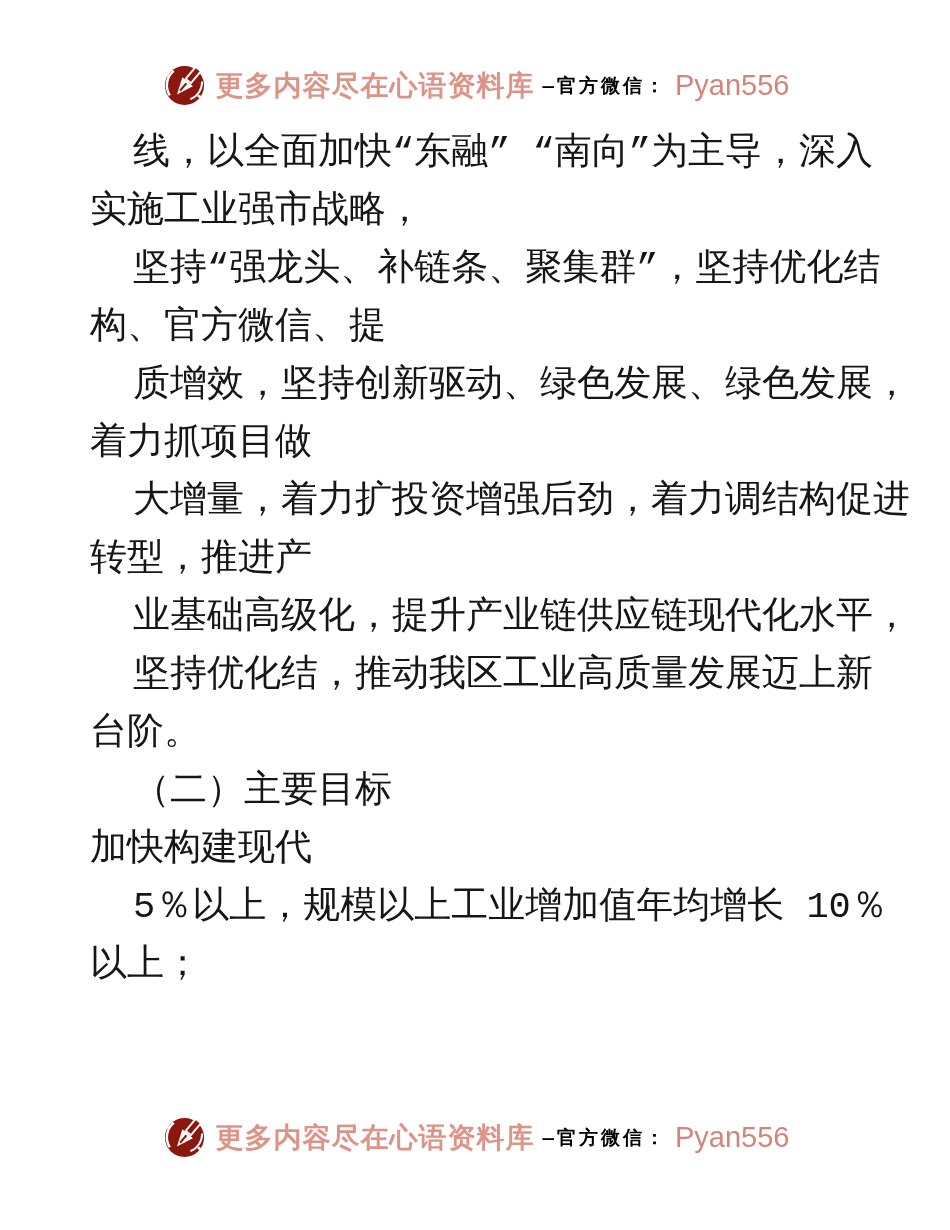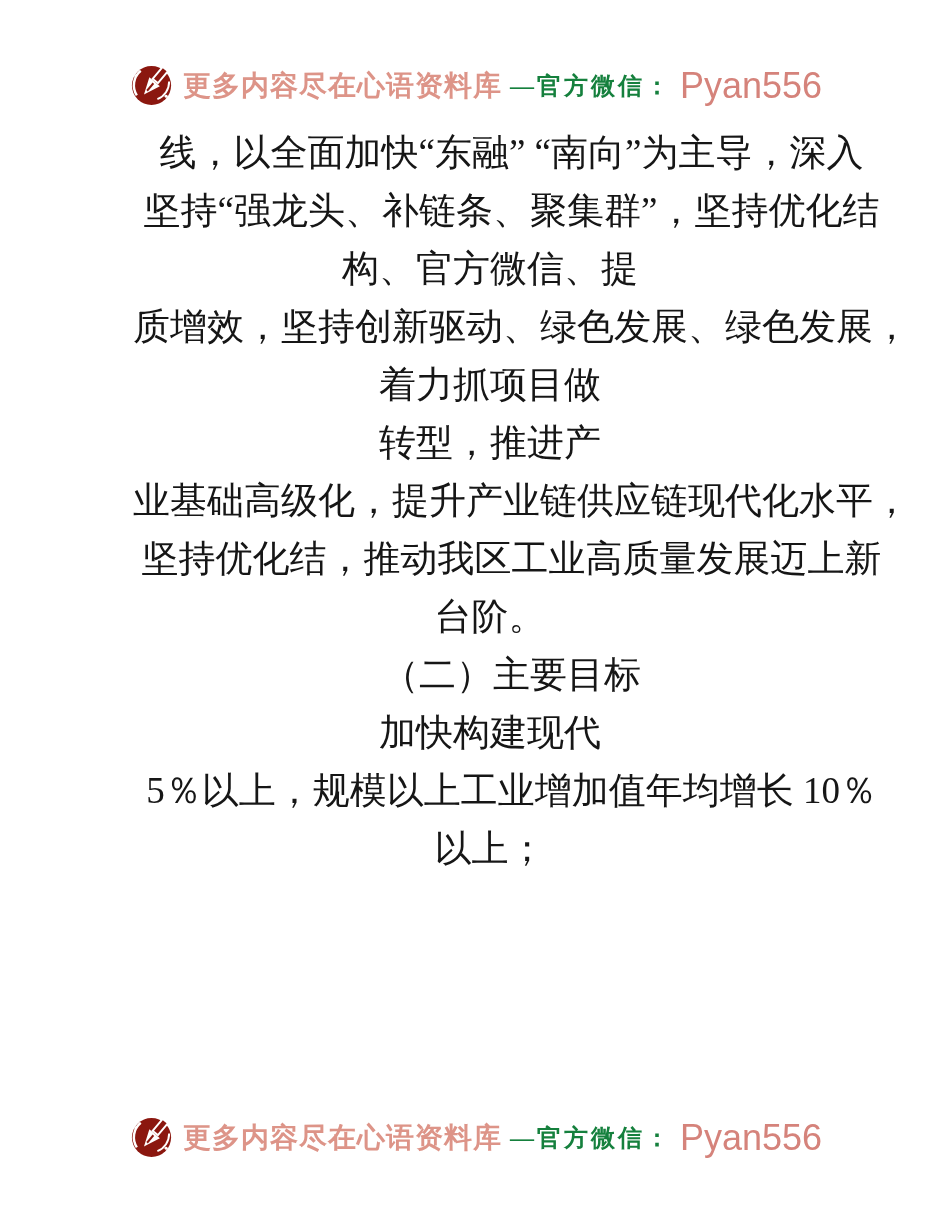--- a/index.html
+++ b/index.html
@@ -4,21 +4,20 @@
 <style>
   * { margin: 0; padding: 0; box-sizing: border-box; }
   html, body { background: #ffffff; }
   .page {
     position: relative;
     width: 950px;
     height: 1230px;
     background: #ffffff;
     overflow: hidden;
     font-family: "Liberation Serif", "DejaVu Serif", serif;
-    text-align: center;
   }
   .banner {
     position: absolute;
     left: 0; right: 0;
     display: flex;
     align-items: center;
     justify-content: center;
     gap: 8px;
     white-space: nowrap;
   }
@@ -27,40 +26,40 @@
   .logo-wrap { width: 47px; height: 47px; flex: 0 0 auto; }
   .logo-wrap svg { width: 47px; height: 47px; display: block; }
   .brand-text {
     font-size: 28px;
     font-weight: bold;
     letter-spacing: 1px;
     color: #dd9488;
     font-family: "Liberation Serif", "DejaVu Serif", serif;
   }
   .wechat-label {
-    font-size: 24px;
-    color: #15803d;
+    font-size: 19px;
+    color: #000000;
     font-weight: bold;
     letter-spacing: 3px;
-    font-family: Liberation Serif, serif;
+    font-family: Liberation Mono, monospace;
   }
   .wechat-id {
-    font-size: 36px;
+    font-size: 29px;
     color: #d5837b;
     font-family: "Liberation Sans", "DejaVu Sans", sans-serif;
   }
   .doc-body {
     position: absolute;
     top: 124px;
     left: 90px;
     right: 60px;
     font-size: 37px;
     line-height: 58px;
     color: #161616;
-    font-family: Liberation Serif, serif;
+    font-family: Liberation Mono, monospace;
   }
   .line { white-space: nowrap; }
   .line.indent { text-indent: 43px; }
 </style>
 </head>
 <body>
 
 <div class="page">
 
   <div class="banner header">
@@ -78,24 +77,26 @@
         <circle cx="39" cy="35" r="1.6" fill="#ffffff"></circle>
       </svg>
     </span>
     <span class="brand-text">更多内容尽在心语资料库</span>
     <span class="wechat-label">—官方微信：</span>
     <span class="wechat-id">Pyan556</span>
   </div>
 
   <div class="doc-body" id="doc-body">
       <div class="line indent">线，以全面加快“东融” “南向”为主导，深入</div>
+      <div class="line">实施工业强市战略，</div>
       <div class="line indent">坚持“强龙头、补链条、聚集群”，坚持优化结</div>
       <div class="line">构、官方微信、提</div>
       <div class="line indent">质增效，坚持创新驱动、绿色发展、绿色发展，</div>
       <div class="line">着力抓项目做</div>
+      <div class="line indent">大增量，着力扩投资增强后劲，着力调结构促进</div>
       <div class="line">转型，推进产</div>
       <div class="line indent">业基础高级化，提升产业链供应链现代化水平，</div>
       <div class="line indent">坚持优化结，推动我区工业高质量发展迈上新</div>
       <div class="line">台阶。</div>
       <div class="line indent">（二）主要目标</div>
       <div class="line">加快构建现代</div>
       <div class="line indent">5％以上，规模以上工业增加值年均增长 10％</div>
       <div class="line">以上；</div>
     </div>
 

